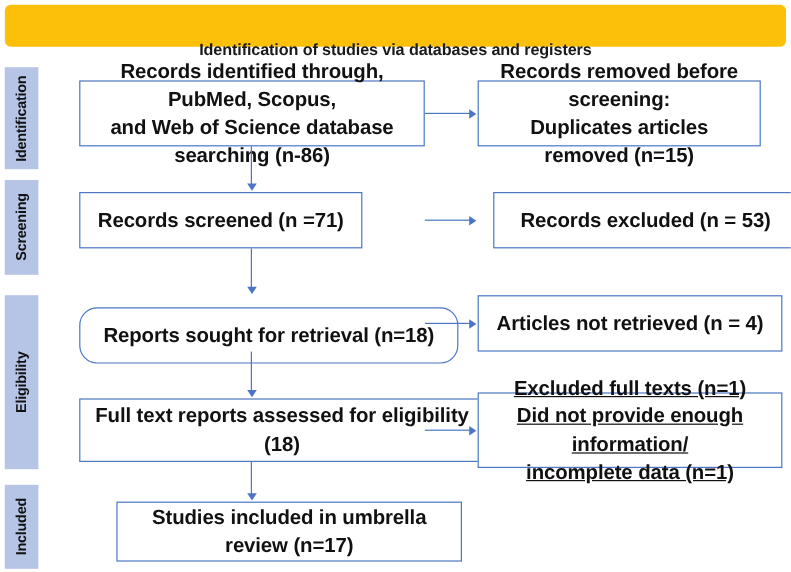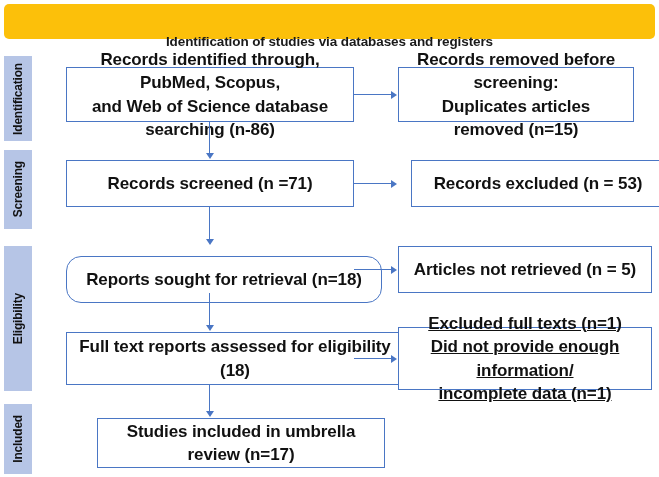--- a/index.html
+++ b/index.html
@@ -86,21 +86,21 @@
     font-weight: bold;
     line-height: 1.38;
     text-align: center;
     color: #111111;
     white-space: pre-line;
     letter-spacing: -0.1px;
   }
 
   
   #box-identified      { left: 66px; top: 67px;  width: 288px; height: 55px; }
-  #box-screened        { left: 66px; top: 160px; width: 288px; height: 47px; justify-content: center; }
+  #box-screened        { left: 66px; top: 160px; width: 236px; height: 47px; justify-content: center; }
   #box-sought          { left: 66px; top: 256px; width: 316px; height: 47px; border-radius: 15px; }
   #box-fulltext        { left: 66px; top: 332px; width: 338px; height: 53px; }
   #box-included        { left: 66px; top: 418px; width: 288px; height: 50px; margin-left: 31px; }
 
   
   #box-removed         { left: 398px; top: 67px;  width: 236px; height: 55px; }
   #box-excluded        { left: 398px; top: 160px; width: 254px; height: 47px; margin-left: 13px; }
   #box-notretrieved    { left: 398px; top: 246px; width: 254px; height: 47px; }
   #box-excludedfull    { left: 398px; top: 327px; width: 254px; height: 63px; text-decoration: underline; }
 
@@ -199,21 +199,21 @@
   <div class="flow-box" id="box-removed">
     <div class="flow-box-text">Records removed before screening:
 Duplicates articles removed (n=15)</div>
   </div>
 
   <div class="flow-box" id="box-excluded">
     <div class="flow-box-text">Records excluded (n = 53)</div>
   </div>
 
   <div class="flow-box" id="box-notretrieved">
-    <div class="flow-box-text">Articles not retrieved (n = 5)</div>
+    <div class="flow-box-text">Articles not retrieved (n = 4)</div>
   </div>
 
   <div class="flow-box" id="box-excludedfull">
     <div class="flow-box-text">Excluded full texts (n=1)
 Did not provide enough information/
 incomplete data (n=1)</div>
   </div>
 
   <div class="conn conn-v" id="v-1"></div>
   <div class="arrow-head arrow-down" id="ah-1"></div>

